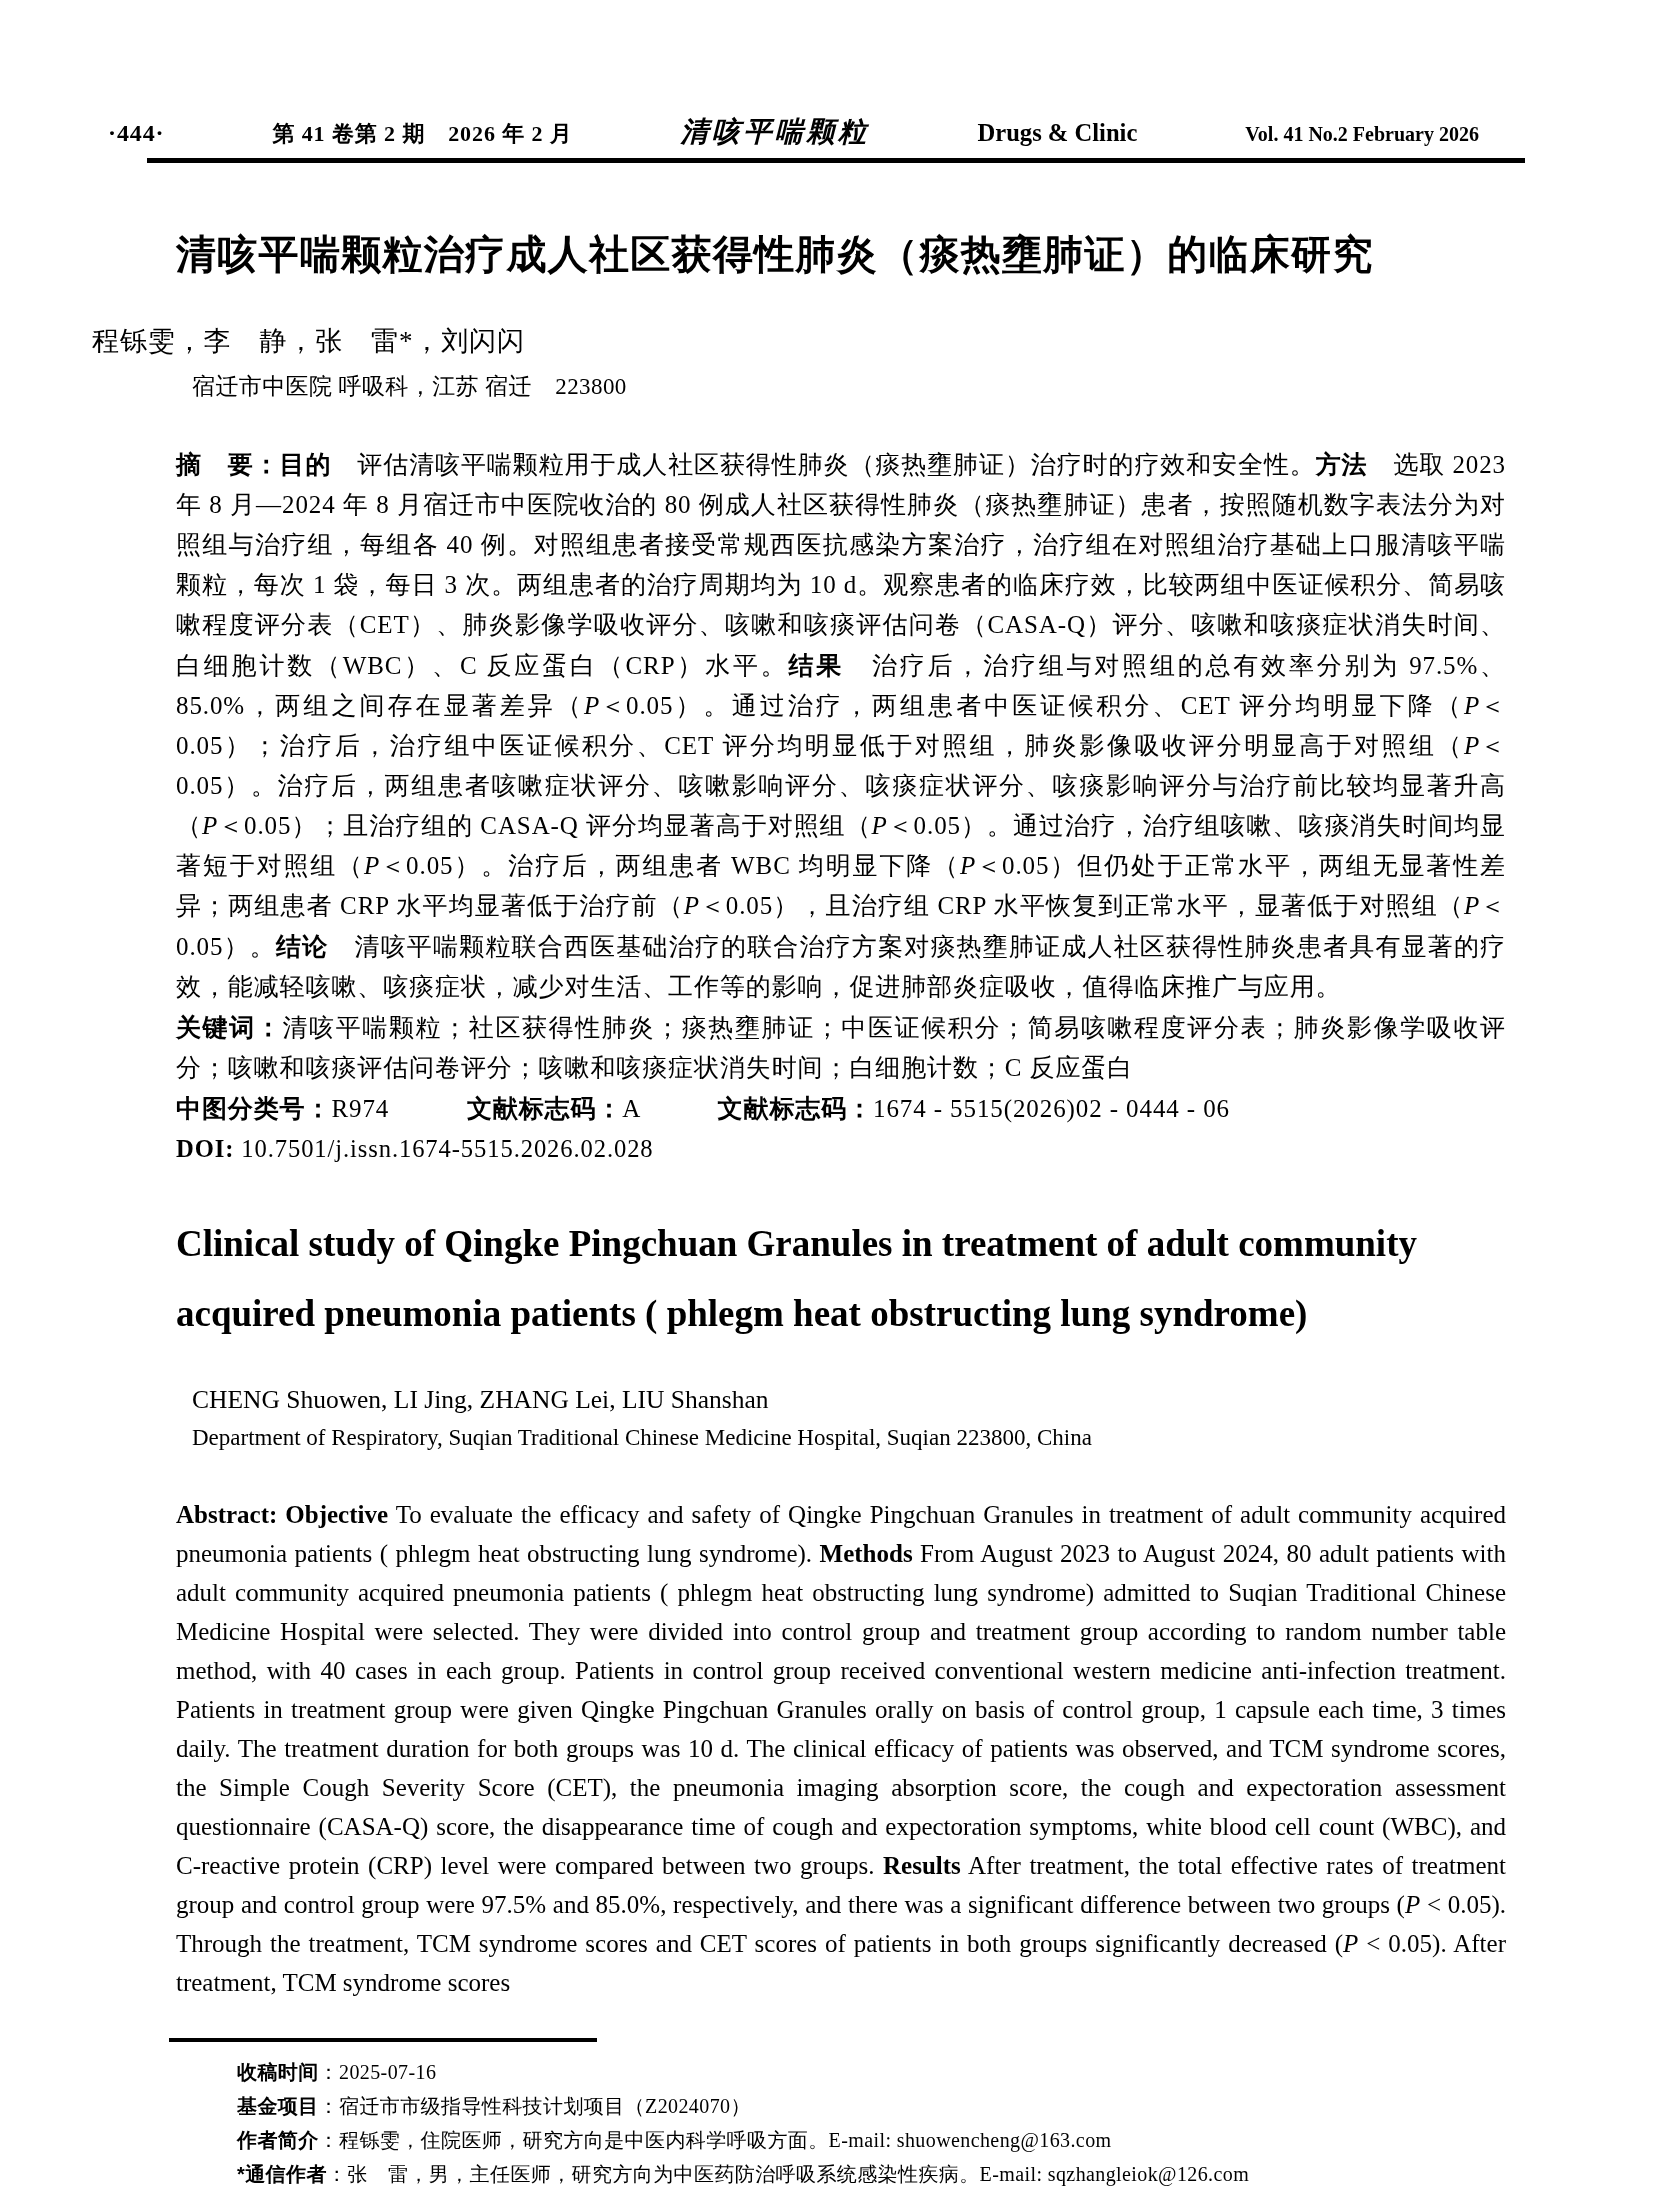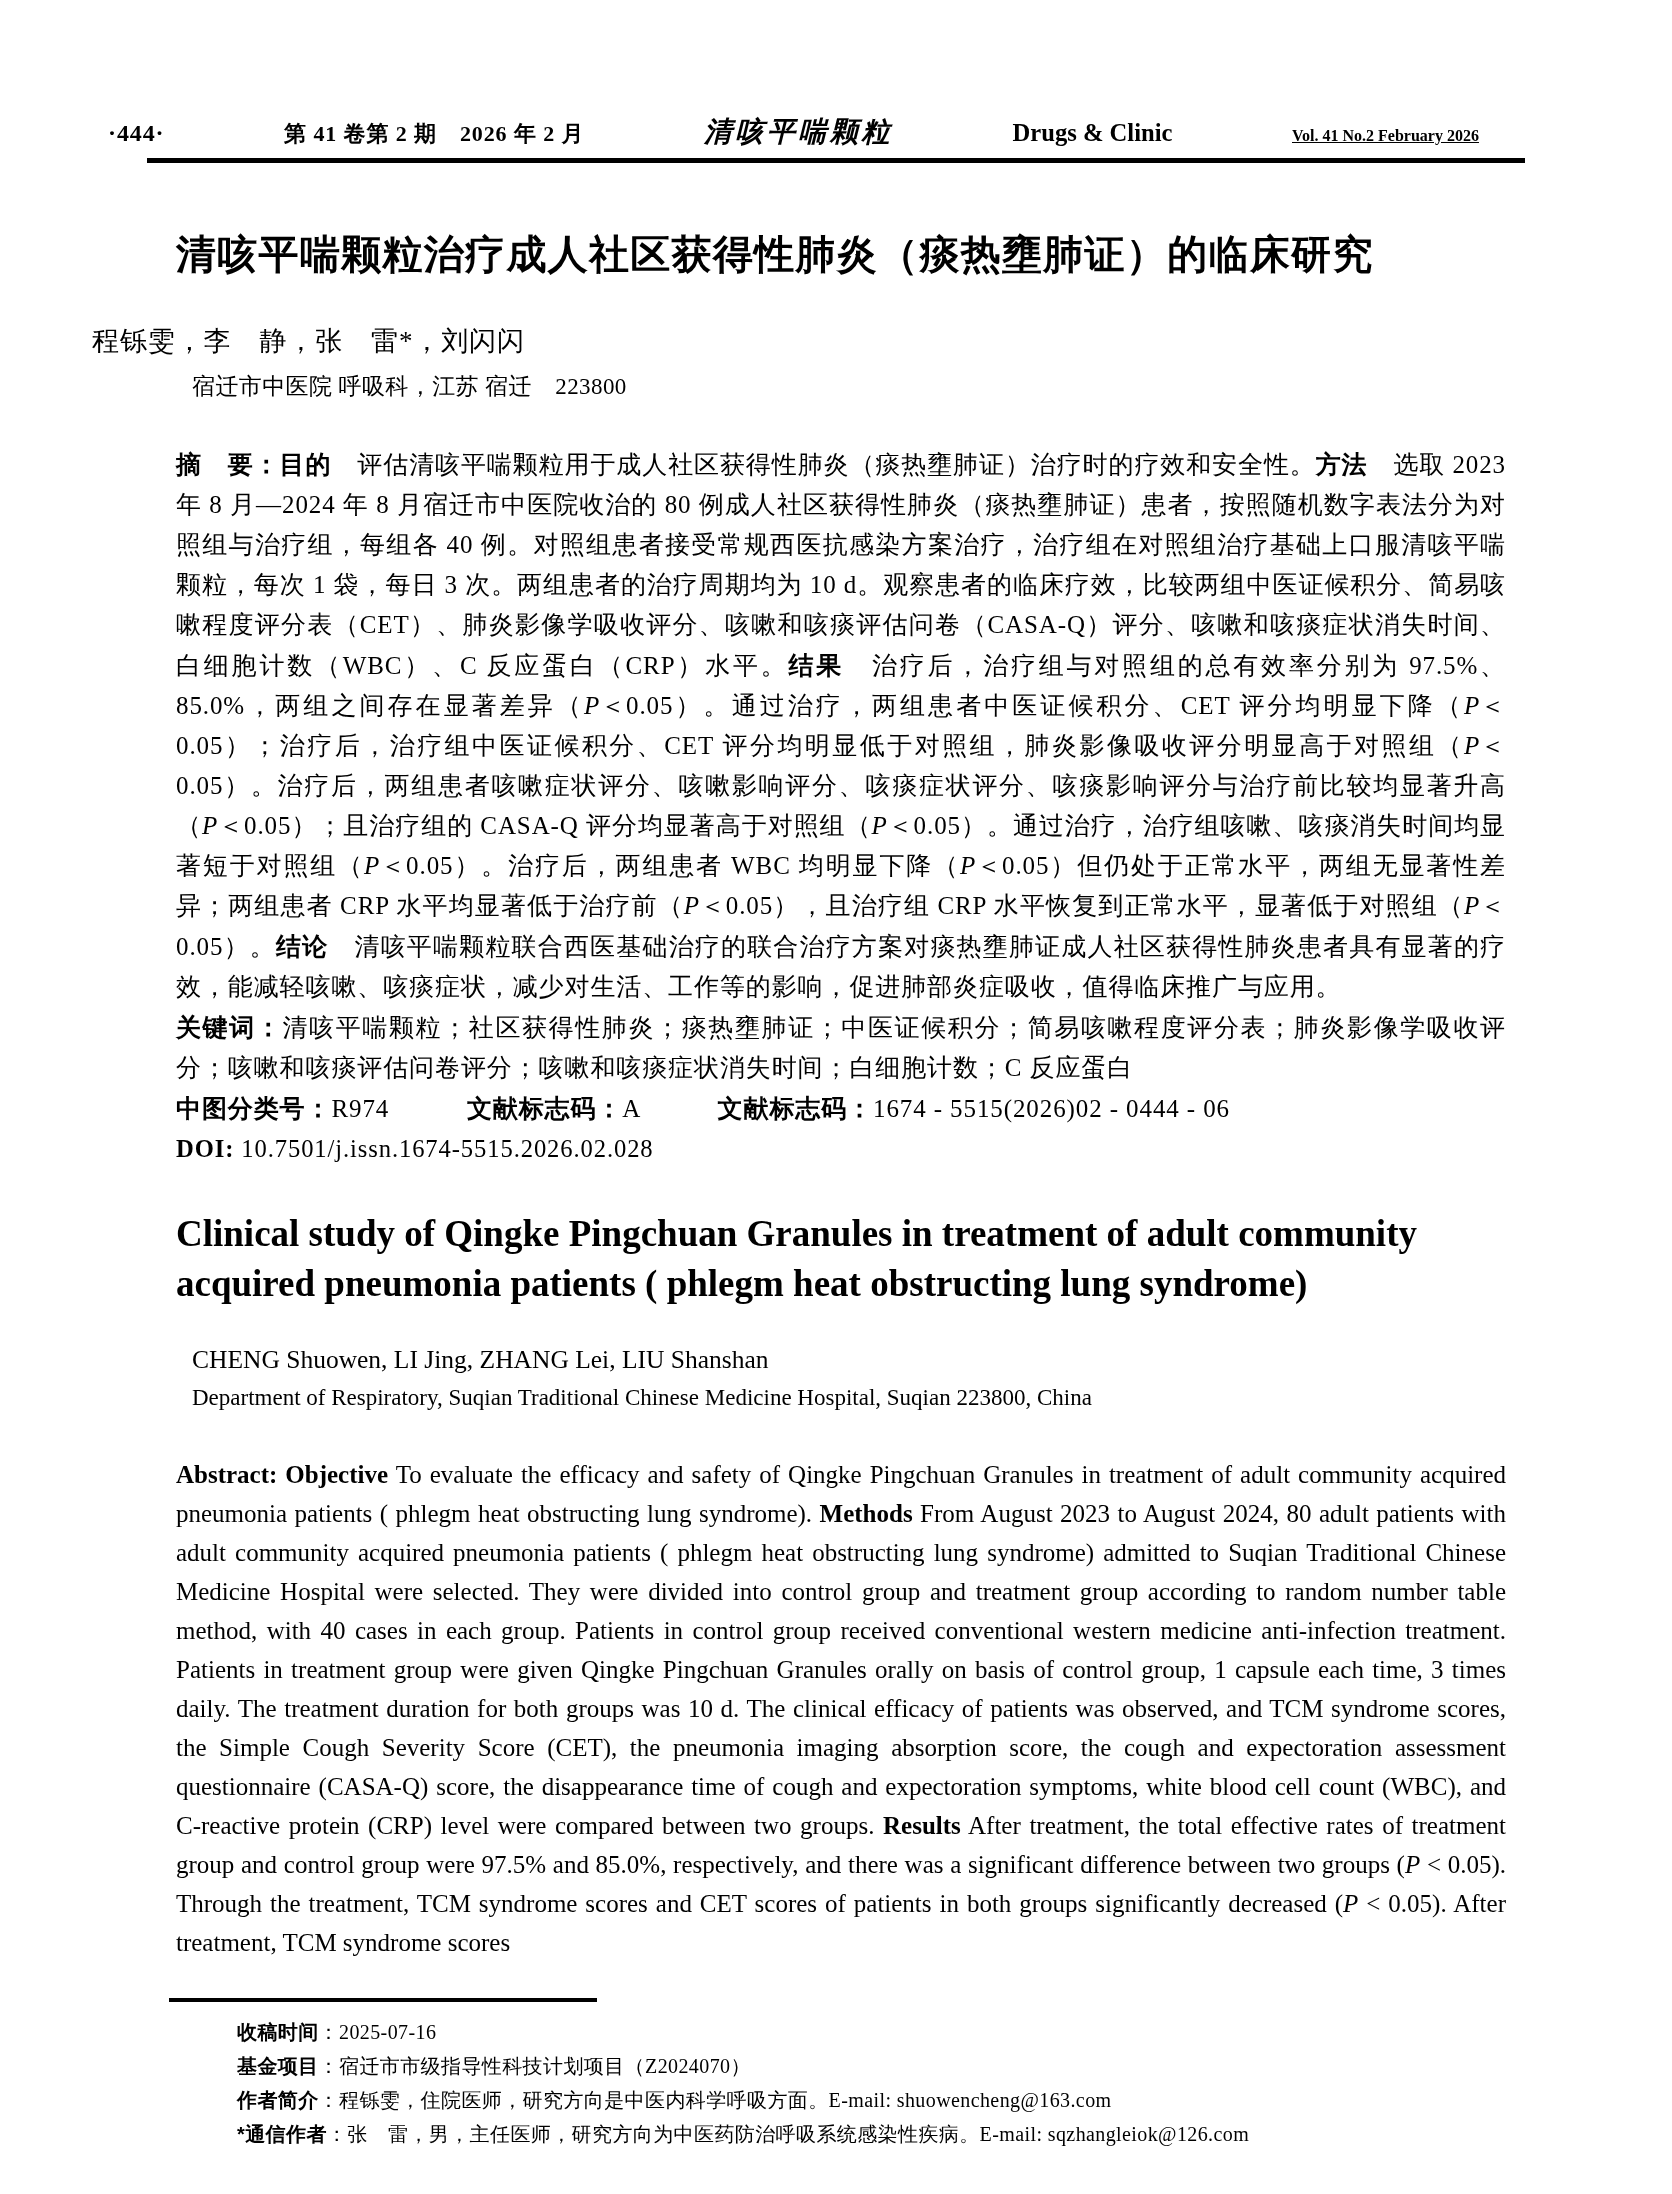--- a/index.html
+++ b/index.html
@@ -21,21 +21,21 @@
     padding-top: 113px;
     font-weight: bold;
     font-size: 23px;
     white-space: nowrap;
     text-align: right;
   }
   .header .page-no { font-size: 24px; letter-spacing: 0.9px; }
   .header .issue-cn { font-size: 22px; letter-spacing: 0.9px; }
   .header .journal-cn { font-size: 28px; font-style: italic; letter-spacing: 3.5px; }
   .header .journal-en { font-size: 24.6px; }
-  .header .issue-en { font-size: 16px; text-decoration: underline; }
+  .header .issue-en { font-size: 20px; }
   .header-rule {
     height: 5.3px;
     background: #000;
     margin: 7px 147px 0 147px;
   }
   
   .title-cn {
     margin: 65px 167px 0 176px;
     font-size: 40px;
     font-weight: bold;
@@ -61,21 +61,21 @@
   }
   .cn-body p { margin: 0; }
   .cn b { font-family: "Liberation Sans", sans-serif; font-weight: bold; }
   .doi b { font-family: "Liberation Serif", serif; }
   .doi { font-size: 24.6px; }
   
   .title-en {
     margin: 40px 167px 0 176px;
     font-size: 37px;
     font-weight: bold;
-    line-height: 50px;
+    line-height: 70px;
   }
   .authors-en {
     margin: 36px 167px 0 192px;
     font-size: 25.5px;
   }
   .affiliation-en {
     margin: 10.5px 167px 0 192px;
     font-size: 23px;
   }
   .abstract-en {

